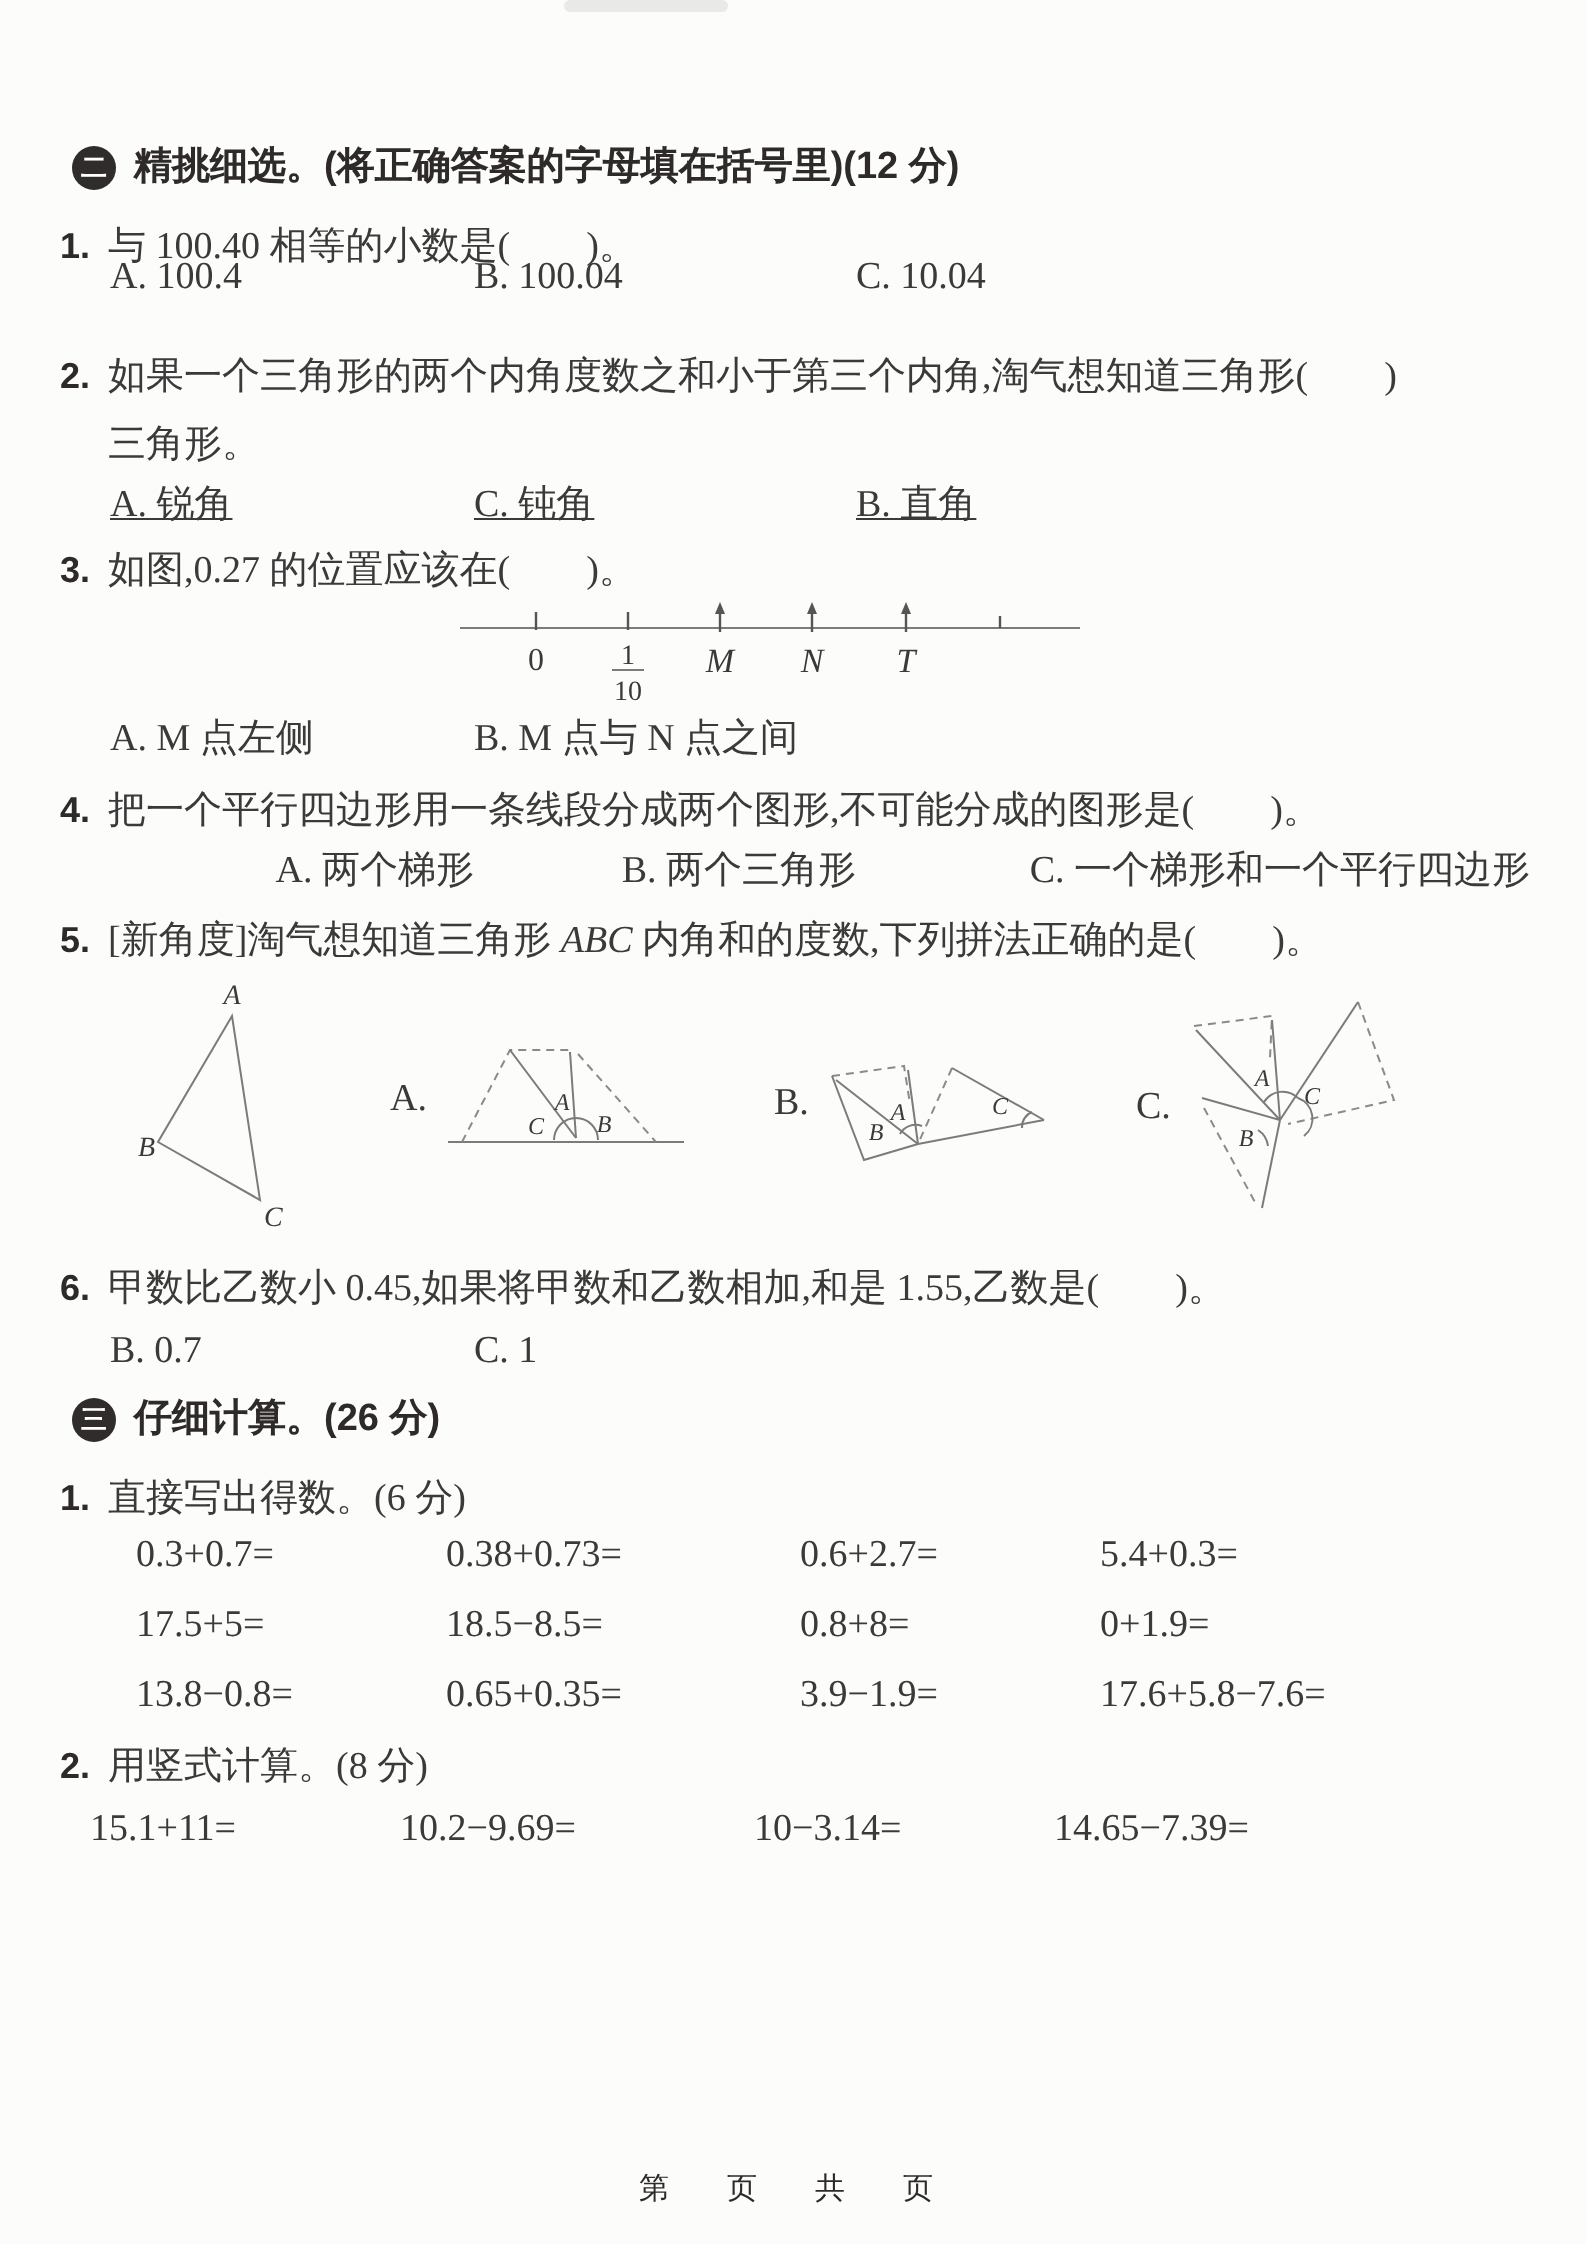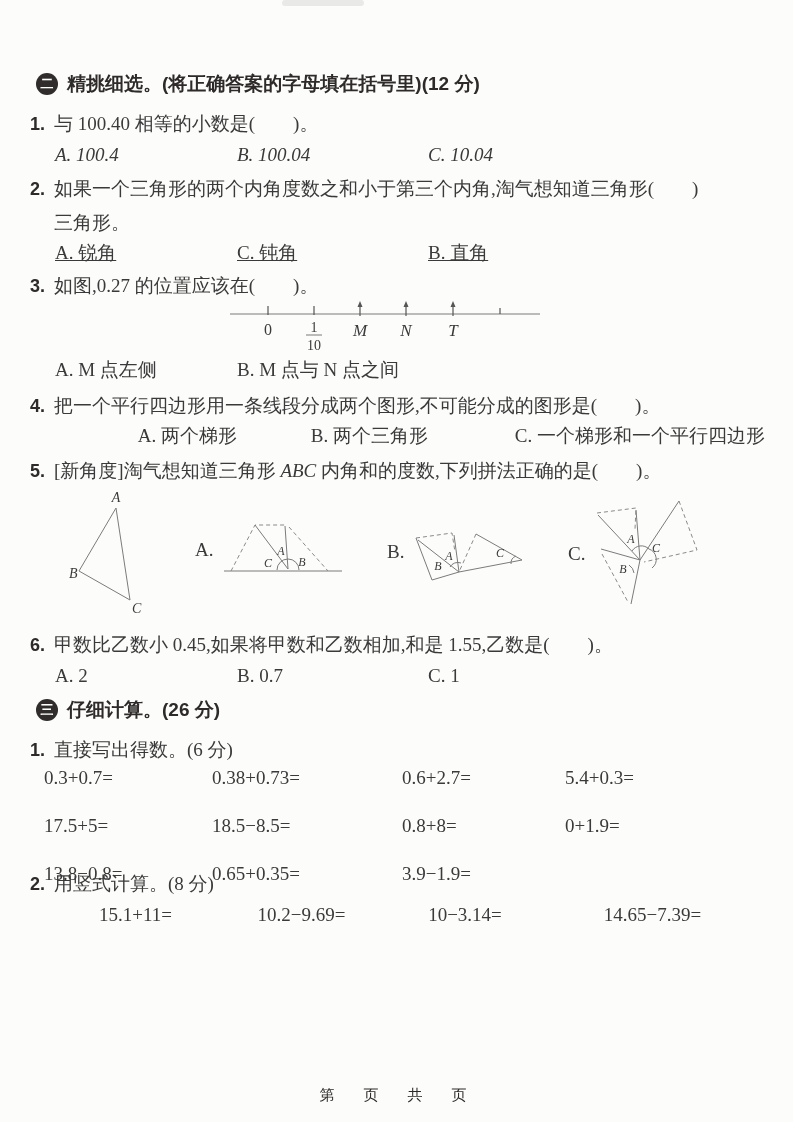--- a/index.html
+++ b/index.html
@@ -47,21 +47,21 @@
 
   <div class="abs sec-header" style="left:36px;top:72px;">
     <span class="sec-icon">二</span>
     <span>精挑细选。(将正确答案的字母填在括号里)(12 分)</span>
   </div>
 
   <div class="abs q-line" style="left:30px;top:112px;">
     <span class="q-num">1.</span>
     <span class="q-text">与 100.40 相等的小数是(　　)。</span>
   </div>
-  <div class="abs opts" style="left:55px;top:143px;width:710px;font-style:italic;">
+  <div class="abs opts" style="left:55px;top:127px;width:710px;">
     <span>A. 100.4</span>
     <span>B. 100.04</span>
     <span>C. 10.04</span>
   </div>
 
   <div class="abs q-line" style="left:30px;top:177px;">
     <span class="q-num">2.</span>
     <span class="q-text">如果一个三角形的两个内角度数之和小于第三个内角,淘气想知道三角形(　　)</span>
   </div>
   <div class="abs" style="left:54px;top:211px;">三角形。</div>
@@ -169,53 +169,53 @@
       <text x="64" y="54" font-size="12" text-anchor="middle" class="ital">C</text>
       <text x="31" y="75" font-size="12" text-anchor="middle" class="ital">B</text>
     </svg>
   </div>
 
   <div class="abs q-line" style="left:30px;top:633px;">
     <span class="q-num">6.</span>
     <span class="q-text">甲数比乙数小 0.45,如果将甲数和乙数相加,和是 1.55,乙数是(　　)。</span>
   </div>
   <div class="abs opts" style="left:55px;top:664px;width:710px;">
-    <span>A. 2</span>
     <span>B. 0.7</span>
     <span>C. 1</span>
   </div>
 
   <div class="abs sec-header" style="left:36px;top:698px;">
     <span class="sec-icon">三</span>
     <span>仔细计算。(26 分)</span>
   </div>
 
   <div class="abs sub-title q-line" style="left:30px;top:738px;">
     <span class="q-num">1.</span>
     <span>直接写出得数。(6 分)</span>
   </div>
-  <div class="abs calc-grid" style="left:44px;top:766px;width:707px;gap:13px;">
+  <div class="abs calc-grid" style="left:68px;top:766px;width:707px;">
     <span>0.3+0.7=</span>
     <span>0.38+0.73=</span>
     <span>0.6+2.7=</span>
     <span>5.4+0.3=</span>
     <span>17.5+5=</span>
     <span>18.5−8.5=</span>
     <span>0.8+8=</span>
     <span>0+1.9=</span>
     <span>13.8−0.8=</span>
     <span>0.65+0.35=</span>
     <span>3.9−1.9=</span>
+    <span>17.6+5.8−7.6=</span>
   </div>
 
   <div class="abs sub-title q-line" style="left:30px;top:872px;">
     <span class="q-num">2.</span>
     <span>用竖式计算。(8 分)</span>
   </div>
-  <div class="abs vt-grid" style="left:58px;top:903px;width:707px;text-align:center;">
+  <div class="abs vt-grid" style="left:45px;top:903px;width:707px;">
     <span>15.1+11=</span>
     <span>10.2−9.69=</span>
     <span>10−3.14=</span>
     <span>14.65−7.39=</span>
   </div>
 
   <div class="abs footer" style="left:0;top:1086px;font-family:Liberation Serif, serif;">第　页　共　页</div>
 
 </div>
 

